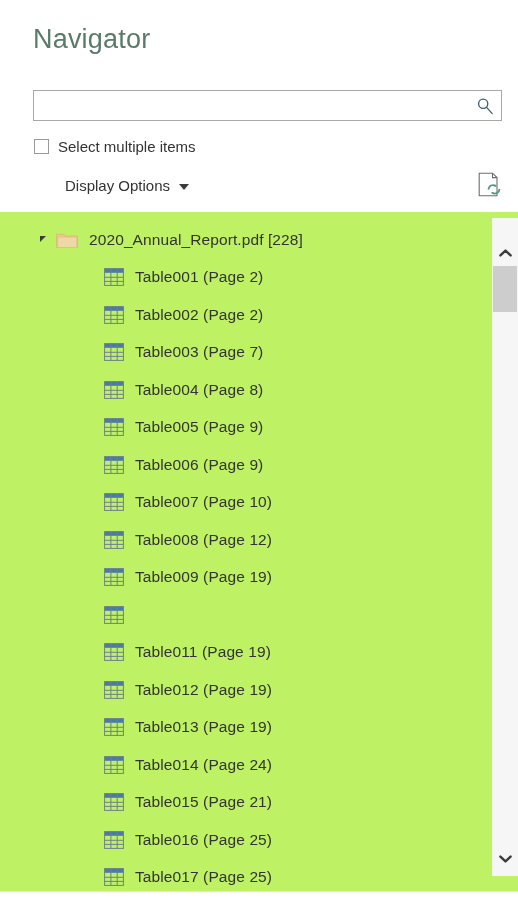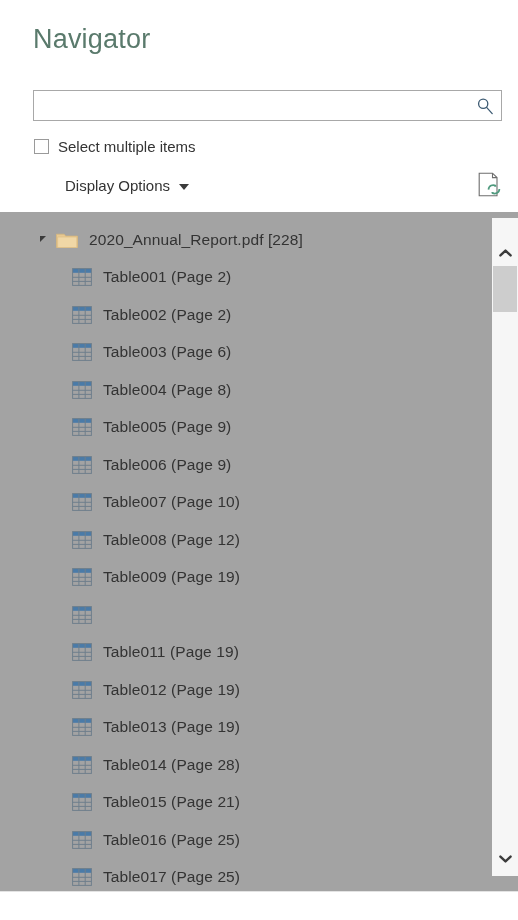--- a/index.html
+++ b/index.html
@@ -119,40 +119,40 @@
 
   
   .tree-panel {
     position: absolute;
     left: 0px;
     top: 212px;
     width: 518px;
     height: 680px;
     border-bottom: 1px solid #e3e3e3;
     overflow: hidden;
-    background: #a3a3a3;
+    background: #bef264;
   }
 
   .tree-list {
     position: absolute;
     left: 0; top: 0;
     width: 475px;
     padding-top: 9px;
   }
 
   .tree-row {
     display: flex;
     align-items: center;
     height: 37.5px;
     padding-left: 42px;
     white-space: nowrap;
     cursor: default;
   }
   .tree-row.root { padding-left: 40px; }
-  .tree-row.child { padding-left: 72px; }
+  .tree-row.child { padding-left: 104px; }
 
   .expander {
     width: 0; height: 0;
     border-top: 6px solid #3b3b3b;
     border-right: 6px solid transparent;
     margin-right: 10px;
     margin-top: -2px;
     flex: none;
     cursor: pointer;
   }
@@ -279,21 +279,21 @@
           <div class="tree-row child">
             <span class="table-icon">
   <svg viewBox="0 0 20 18" width="20" height="18">
     <rect x="0.6" y="0.6" width="18.8" height="4.2" fill="#4a7ba8"></rect>
     <rect x="0.6" y="0.6" width="18.8" height="16.8" fill="none" stroke="#6f7f8c" stroke-width="1"></rect>
     <line x1="0.6" y1="9.3" x2="19.4" y2="9.3" stroke="#6f7f8c" stroke-width="1"></line>
     <line x1="0.6" y1="13.4" x2="19.4" y2="13.4" stroke="#6f7f8c" stroke-width="1"></line>
     <line x1="6.9" y1="0.6" x2="6.9" y2="17.4" stroke="#6f7f8c" stroke-width="1"></line>
     <line x1="13.2" y1="0.6" x2="13.2" y2="17.4" stroke="#6f7f8c" stroke-width="1"></line>
   </svg></span>
-            <span class="tree-label">Table003 (Page 6)</span>
+            <span class="tree-label">Table003 (Page 7)</span>
           </div>
           <div class="tree-row child">
             <span class="table-icon">
   <svg viewBox="0 0 20 18" width="20" height="18">
     <rect x="0.6" y="0.6" width="18.8" height="4.2" fill="#4a7ba8"></rect>
     <rect x="0.6" y="0.6" width="18.8" height="16.8" fill="none" stroke="#6f7f8c" stroke-width="1"></rect>
     <line x1="0.6" y1="9.3" x2="19.4" y2="9.3" stroke="#6f7f8c" stroke-width="1"></line>
     <line x1="0.6" y1="13.4" x2="19.4" y2="13.4" stroke="#6f7f8c" stroke-width="1"></line>
     <line x1="6.9" y1="0.6" x2="6.9" y2="17.4" stroke="#6f7f8c" stroke-width="1"></line>
     <line x1="13.2" y1="0.6" x2="13.2" y2="17.4" stroke="#6f7f8c" stroke-width="1"></line>
@@ -410,21 +410,21 @@
           <div class="tree-row child">
             <span class="table-icon">
   <svg viewBox="0 0 20 18" width="20" height="18">
     <rect x="0.6" y="0.6" width="18.8" height="4.2" fill="#4a7ba8"></rect>
     <rect x="0.6" y="0.6" width="18.8" height="16.8" fill="none" stroke="#6f7f8c" stroke-width="1"></rect>
     <line x1="0.6" y1="9.3" x2="19.4" y2="9.3" stroke="#6f7f8c" stroke-width="1"></line>
     <line x1="0.6" y1="13.4" x2="19.4" y2="13.4" stroke="#6f7f8c" stroke-width="1"></line>
     <line x1="6.9" y1="0.6" x2="6.9" y2="17.4" stroke="#6f7f8c" stroke-width="1"></line>
     <line x1="13.2" y1="0.6" x2="13.2" y2="17.4" stroke="#6f7f8c" stroke-width="1"></line>
   </svg></span>
-            <span class="tree-label">Table014 (Page 28)</span>
+            <span class="tree-label">Table014 (Page 24)</span>
           </div>
           <div class="tree-row child">
             <span class="table-icon">
   <svg viewBox="0 0 20 18" width="20" height="18">
     <rect x="0.6" y="0.6" width="18.8" height="4.2" fill="#4a7ba8"></rect>
     <rect x="0.6" y="0.6" width="18.8" height="16.8" fill="none" stroke="#6f7f8c" stroke-width="1"></rect>
     <line x1="0.6" y1="9.3" x2="19.4" y2="9.3" stroke="#6f7f8c" stroke-width="1"></line>
     <line x1="0.6" y1="13.4" x2="19.4" y2="13.4" stroke="#6f7f8c" stroke-width="1"></line>
     <line x1="6.9" y1="0.6" x2="6.9" y2="17.4" stroke="#6f7f8c" stroke-width="1"></line>
     <line x1="13.2" y1="0.6" x2="13.2" y2="17.4" stroke="#6f7f8c" stroke-width="1"></line>

